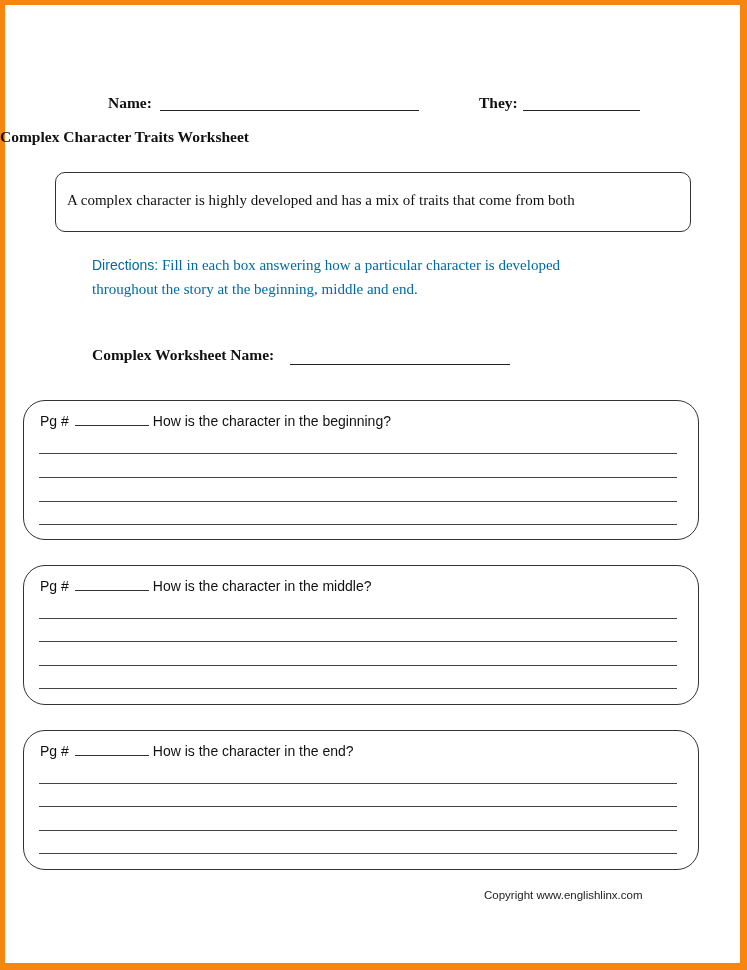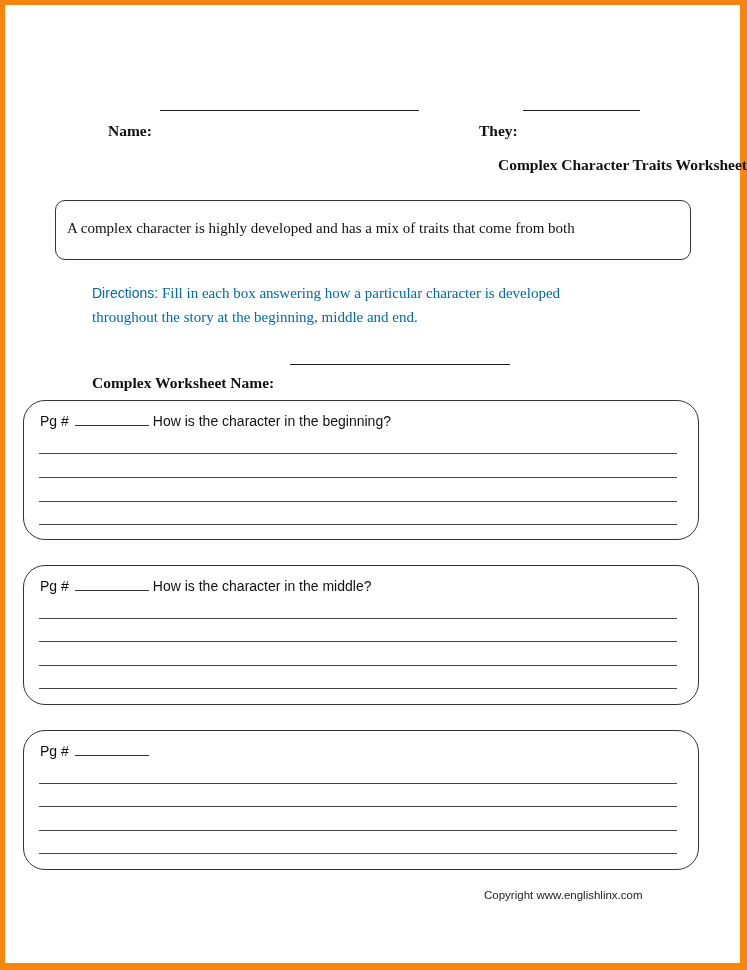--- a/index.html
+++ b/index.html
@@ -9,30 +9,30 @@
     }
     .frame {
       position: absolute; left: 0; top: 0;
       width: 747px; height: 970px;
       box-sizing: border-box;
       border-style: solid;
       border-color: #F7860F;
       border-width: 5px 7px 7px 5px;
       background: #ffffff;
     }
-    .serif { font-family: "Liberation Serif", "DejaVu Serif", serif; margin-top: 28px; }
+    .serif { font-family: "Liberation Serif", "DejaVu Serif", serif; }
 
     .abs { position: absolute; }
 
     
     .hdr-label { font-weight: bold; font-size: 15.5px; color: #111; }
     .blank-line { border-bottom: 1.5px solid #222; height: 0; }
 
     .title {
-      left: 0; width: 747px; top: 128px; text-align: right;
+      left: 0; width: 747px; top: 128px; text-align: left;
       font-weight: bold; font-size: 15.5px; color: #111;
     }
 
     .intro-box {
       left: 55px; top: 172px; width: 636px; height: 60px;
       box-sizing: border-box;
       border: 1.5px solid #333;
       border-radius: 10px;
       padding: 16px 0 0 11px;
       font-size: 15px; line-height: 23px; color: #111;
@@ -128,20 +128,21 @@
   <div class="write-line" style="top:52px;"></div>
   <div class="write-line" style="top:75px;"></div>
   <div class="write-line" style="top:99px;"></div>
   <div class="write-line" style="top:122px;"></div>
 </div>
 
 <div class="abs answer-box" style="top:730px;">
   <div class="prompt">
     <span>Pg #</span>
     <span class="pg-blank"></span>
+    <span>How is the character in the end?</span>
   </div>
   <div class="write-line" style="top:52px;"></div>
   <div class="write-line" style="top:75px;"></div>
   <div class="write-line" style="top:99px;"></div>
   <div class="write-line" style="top:122px;"></div>
 </div>
 
 <div class="abs copyright">Copyright www.englishlinx.com</div>
 
 </body></html>

